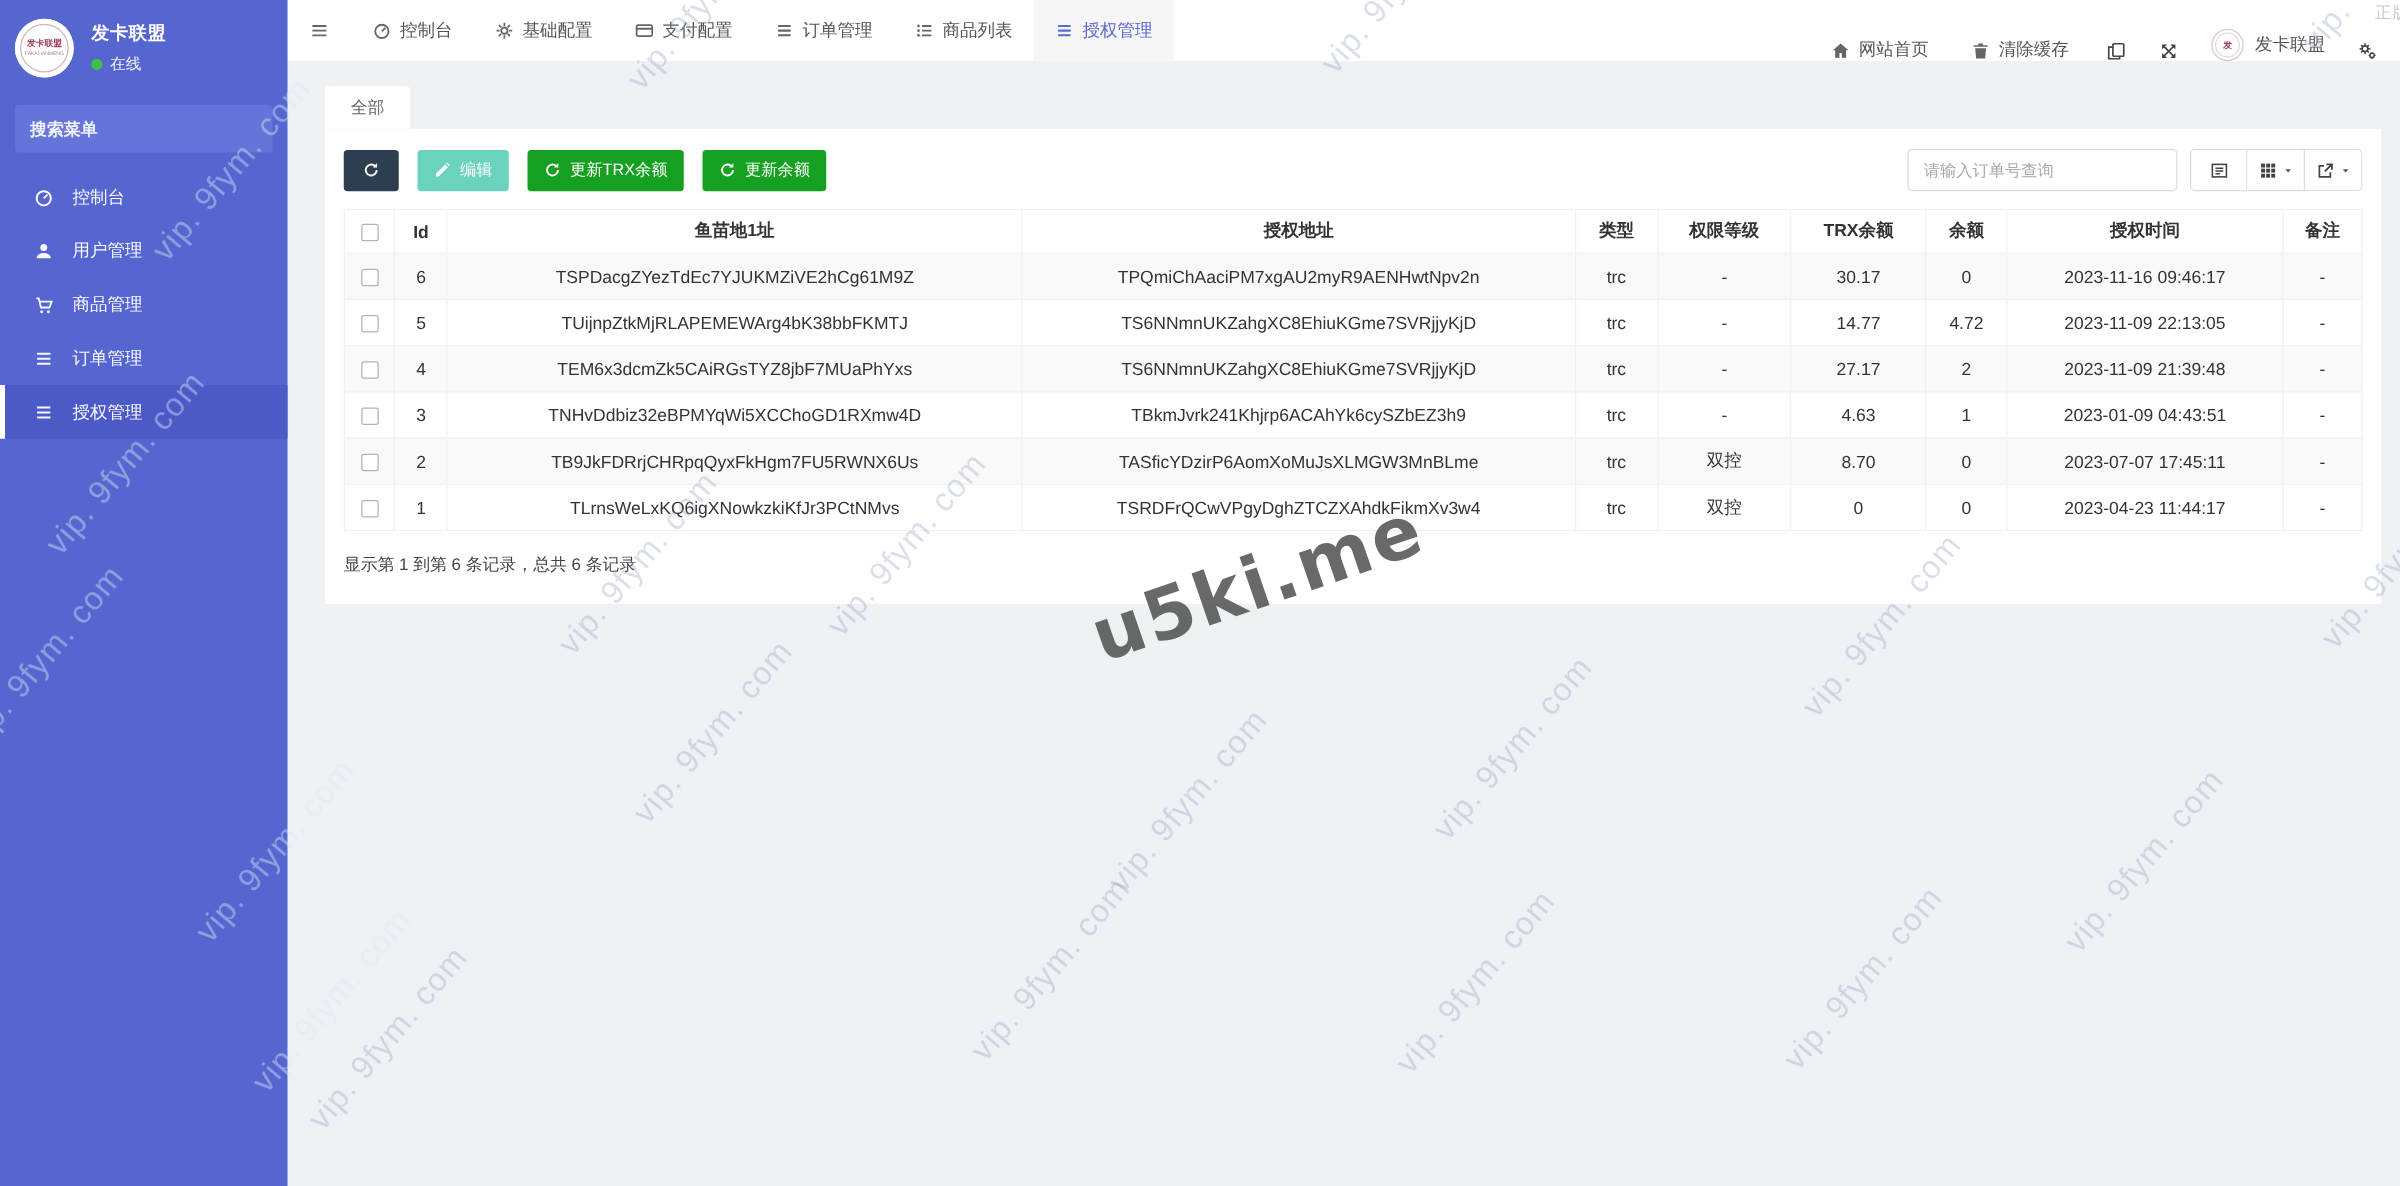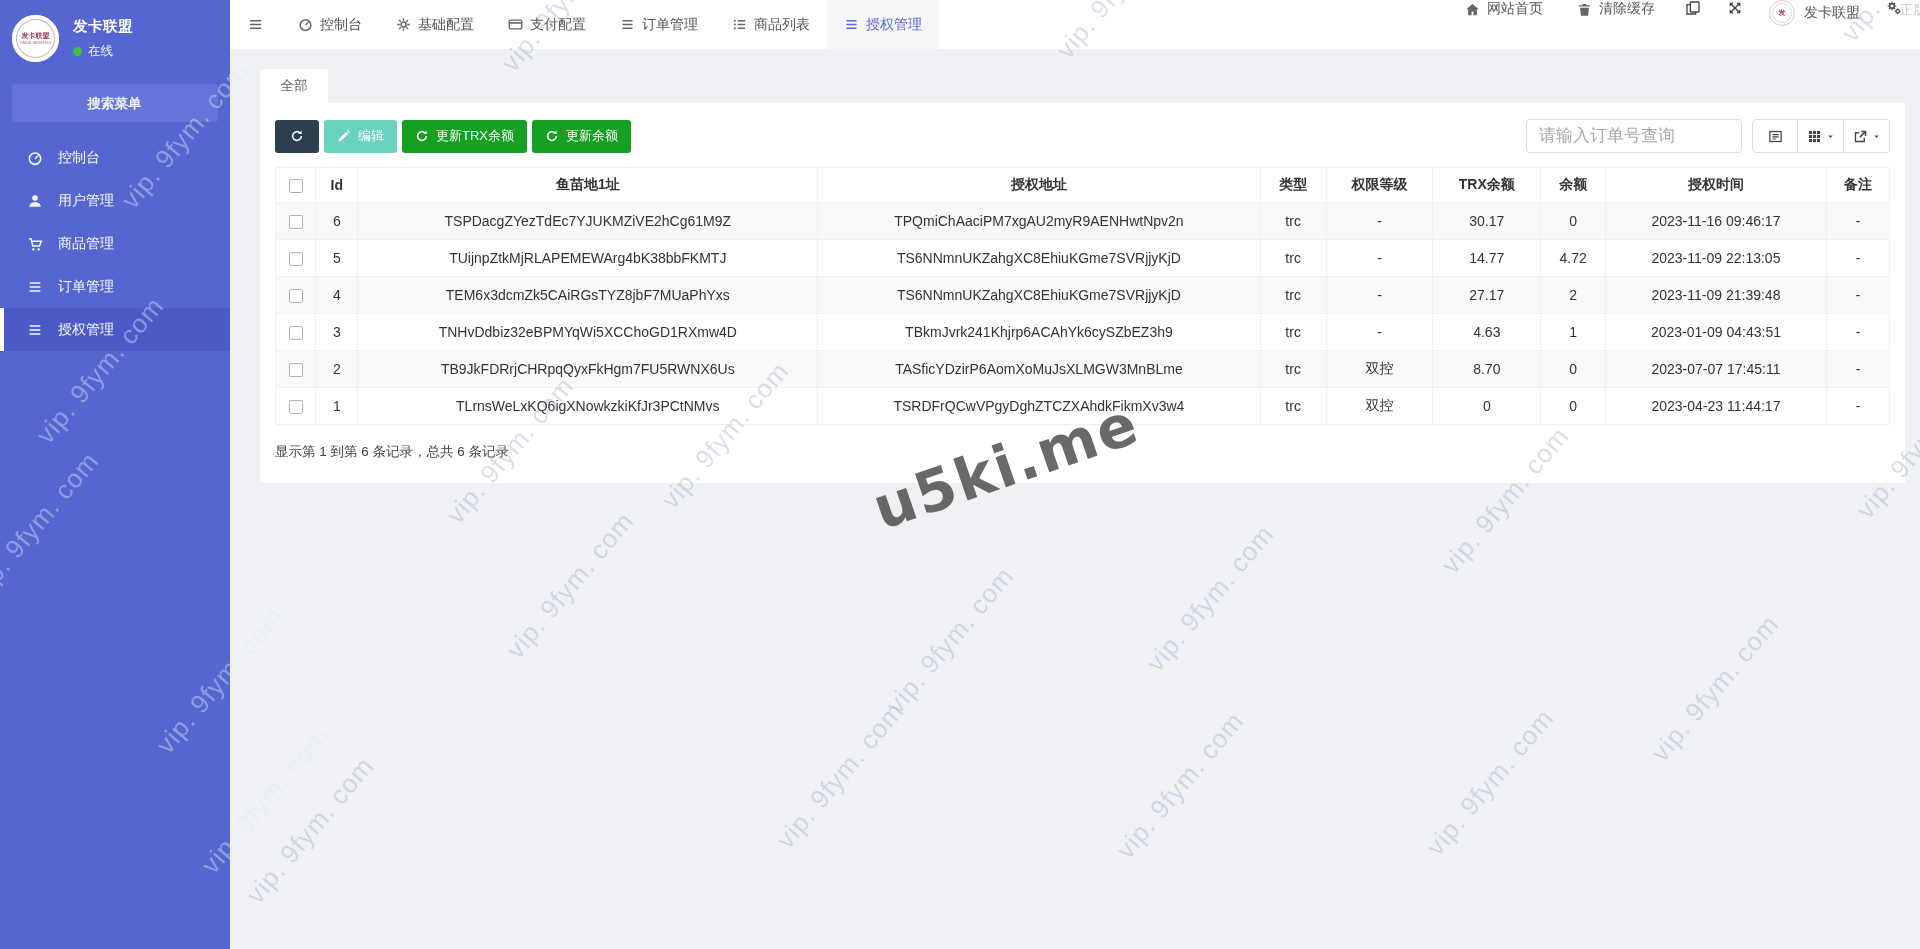--- a/index.html
+++ b/index.html
@@ -20,60 +20,60 @@
   .sidebar{width:230px;min-width:230px;height:100%;background:var(--c-sidebar);position:relative;z-index:2;}
   .brand{display:flex;align-items:center;padding:15px 12px 14px 12px;}
   .brand-avatar{width:47px;height:47px;border-radius:50%;background:#fff;display:flex;flex-direction:column;align-items:center;justify-content:center;box-shadow:inset 0 0 0 4px #fff, inset 0 0 0 5px #cdb6c4;}
   .brand-avatar .seal{color:#9b3b52;font-size:7px;line-height:8px;font-weight:bold;letter-spacing:0;}
   .brand-avatar .seal-sub{color:#b07a8c;font-size:4px;line-height:5px;}
   .brand-text{margin-left:14px;}
   .brand-title{color:#fff;font-size:14.5px;font-weight:bold;letter-spacing:.5px;}
   .brand-status{display:flex;align-items:center;margin-top:7px;color:#eef6ef;font-size:12.5px;}
   .online-dot{width:9px;height:9px;border-radius:50%;background:var(--c-online);margin-right:6px;}
   .side-search{margin:8px 12px 14px 12px;height:38px;background:#6574d8;border-radius:3px;display:flex;align-items:center;padding:0 12px;}
-  .side-search input{flex:1;background:transparent;border:none;outline:none;color:#fff;font-size:13.5px;font-weight:bold;font-family:inherit;text-align:center;}
+  .side-search input{flex:1;background:transparent;border:none;outline:none;color:#fff;font-size:13.5px;font-weight:bold;font-family:inherit;}
   .side-search input::placeholder{color:#f0f2ff;opacity:1;}
   .side-search .icon{color:#fff;}
   .side-menu{margin-top:10px;}
   .side-item{height:43px;display:flex;align-items:center;padding-left:27px;color:rgba(255,255,255,.96);cursor:pointer;position:relative;}
   .side-item .icon{width:16px;height:16px;margin-right:15px;color:#fff;opacity:.95;}
   .side-item .lbl{font-size:14px;}
   .side-item .chev{position:absolute;right:14px;color:rgba(255,255,255,.75);width:12px;height:12px;}
   .side-item.active{background:var(--c-sidebar-active);}
   .side-item.active::before{content:"";position:absolute;left:0;top:0;bottom:0;width:4px;background:#fff;}
 
   
   .main{flex:1;display:flex;flex-direction:column;position:relative;z-index:1;}
   .topbar{height:49px;background:#fff;display:flex;align-items:stretch;font-size:14px;color:#555;position:relative;}
   .tb-item{display:flex;align-items:center;gap:7px;padding:0 17px;cursor:pointer;white-space:nowrap;}
   .tb-item .icon{width:15px;height:15px;color:#666;}
   .tb-item.active{background:#f6f6f6;color:var(--c-accent);}
   .tb-item.active .icon{color:var(--c-accent);}
   .tb-burger{padding:0 18px;}
-  .tb-right{margin-left:auto;display:flex;align-items:flex-start;}
+  .tb-right{margin-left:auto;display:flex;align-items:flex-end;}
   .tb-iconbtn{display:flex;align-items:center;padding:0 13px;cursor:pointer;color:#444;}
   .tb-iconbtn .icon{width:16px;height:16px;}
   .tb-user{display:flex;align-items:center;gap:9px;padding:0 13px;cursor:pointer;}
   .tb-user-avatar{width:26px;height:26px;border-radius:50%;background:#fff;border:1px solid #dcc9d4;display:flex;align-items:center;justify-content:center;color:#9b3b52;font-size:7px;font-weight:bold;box-shadow:inset 0 0 0 2px #fff,inset 0 0 0 3px #e7d8e0;}
   .corner-badge{position:absolute;right:-8px;top:1px;color:#cfcac4;font-size:13px;letter-spacing:1px;z-index:60;}
 
   .content{flex:1;padding:20px 15px 0 30px;background:#eff1f5;position:relative;}
   .tabbar{display:flex;}
   .tab{height:34px;min-width:68px;background:#fff;border-radius:3px 3px 0 0;display:flex;align-items:center;justify-content:center;color:#666;font-size:13.5px;padding:0 18px;cursor:pointer;}
   .panel{background:#fff;padding:16px 15px 22px 15px;}
 
   .toolbar{display:flex;align-items:center;justify-content:space-between;margin-bottom:14px;}
-  .tl-left{display:flex;gap:5px;}
+  .tl-left{display:flex;gap:15px;}
   .btn{height:33px;border:none;border-radius:3px;display:inline-flex;align-items:center;gap:7px;font-size:13px;color:#fff;cursor:pointer;padding:0 13px;font-family:inherit;}
   .btn .icon{width:14px;height:14px;}
   .btn-refresh{background:var(--c-dark);width:44px;justify-content:center;}
   .btn-edit{background:var(--c-teal);cursor:not-allowed;}
   .btn-green{background:var(--c-green);}
   .tl-right{display:flex;align-items:center;gap:10px;}
-  .order-search{width:216px;height:34px;border:1px solid #dcdcdc;border-radius:4px;padding:0 12px;font-size:17px;color:#333;outline:none;font-family:inherit;background:#fff;}
+  .order-search{width:216px;height:34px;border:1px solid #dcdcdc;border-radius:4px;padding:0 12px;font-size:13px;color:#333;outline:none;font-family:inherit;background:#fff;}
   .order-search::placeholder{color:#a9a9a9;}
   .btn-group{display:flex;}
   .gbtn{height:34px;width:46px;background:#fff;border:1px solid #dcdcdc;display:flex;align-items:center;justify-content:center;gap:4px;color:#444;cursor:pointer;}
   .gbtn + .gbtn{border-left:none;}
   .gbtn:first-child{border-radius:4px 0 0 4px;}
   .gbtn:last-child{border-radius:0 4px 4px 0;}
   .gbtn .icon{width:15px;height:15px;}
   .gbtn .caret{width:9px;height:9px;color:#555;}
 
   table.grid{width:100%;border-collapse:collapse;table-layout:fixed;}

